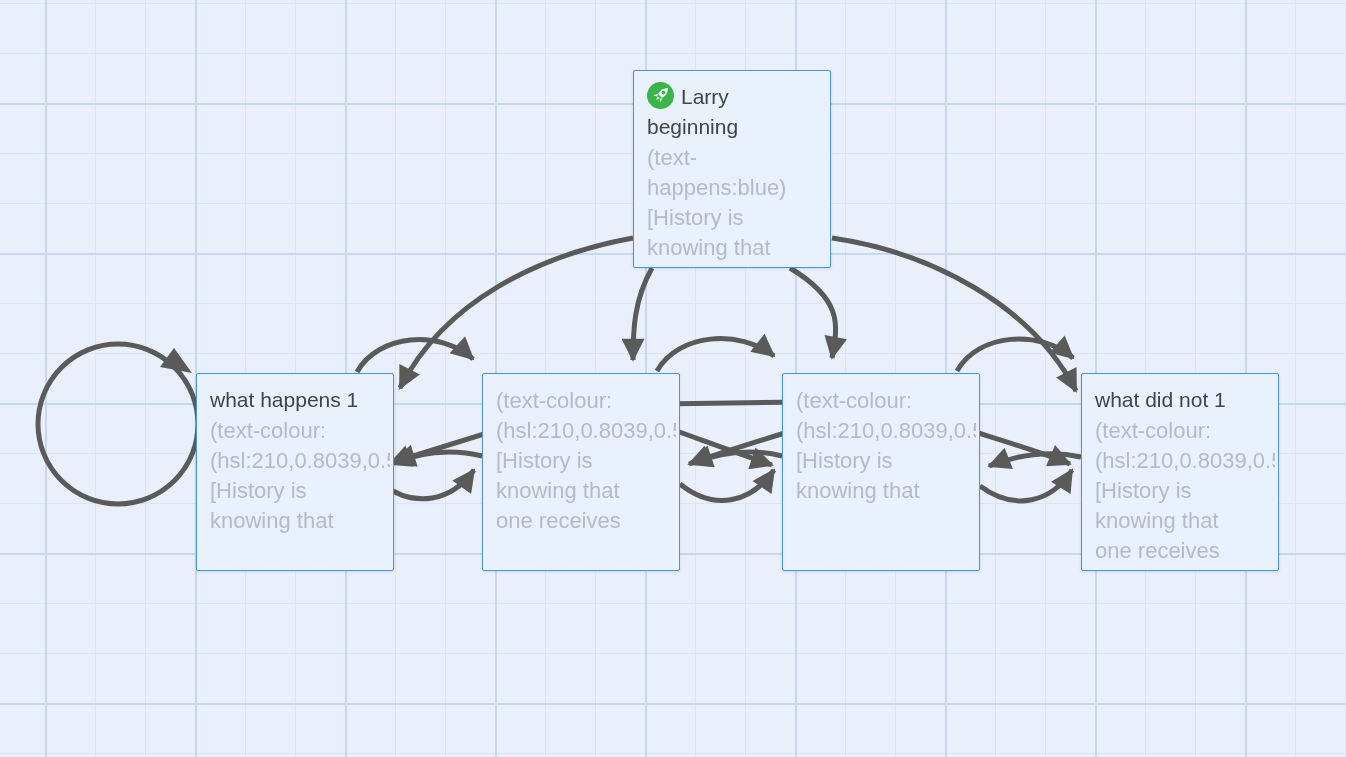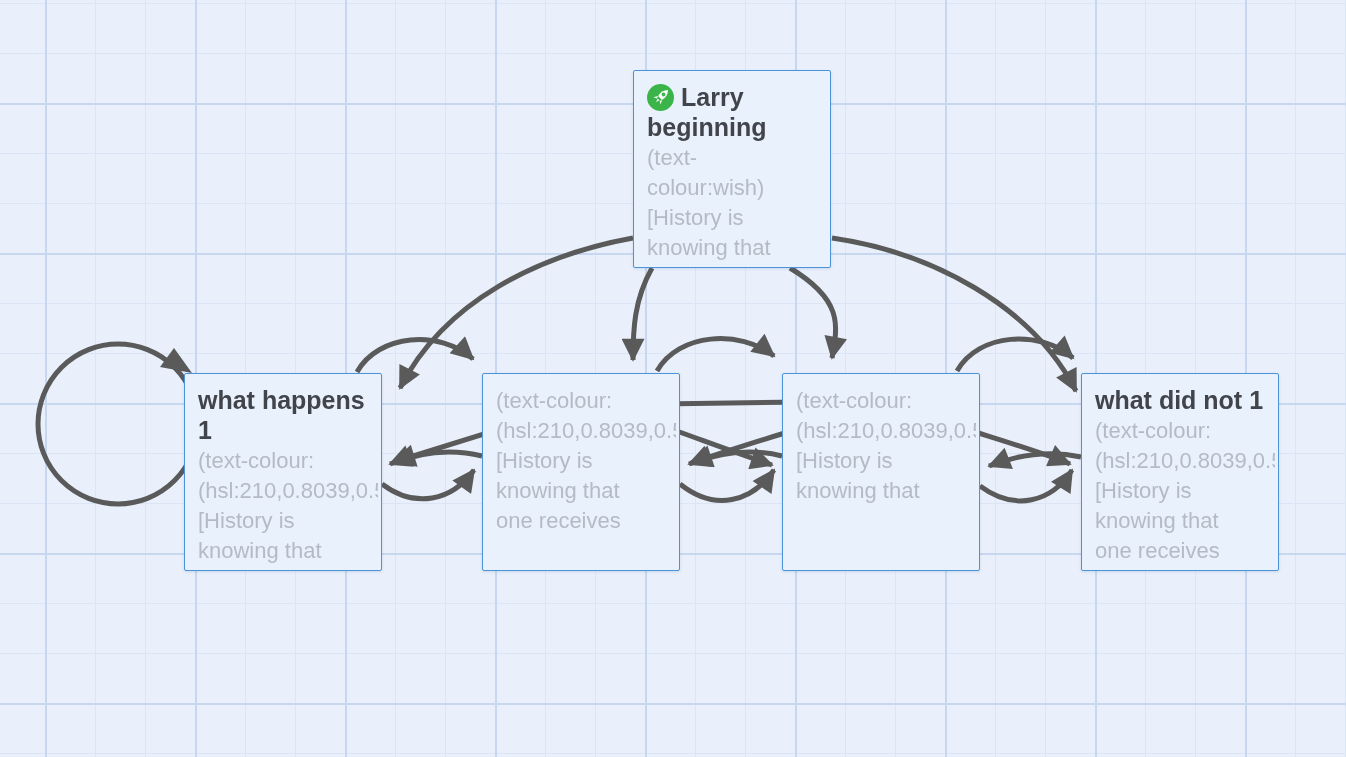--- a/index.html
+++ b/index.html
@@ -24,21 +24,21 @@
     box-sizing:border-box;
     background:#e9f1fd;
     border:1.5px solid #4c94da;
     border-radius:2px;
     box-shadow:0 1px 3px rgba(60,100,160,.18);
     padding:11px 3px 0 13px;
     overflow:hidden;
     cursor:pointer;
   }
   .passage .title{
-    font-size:25px;line-height:30px;font-weight:700;color:#41454b;
+    font-size:21px;line-height:30px;font-weight:400;color:#41454b;
     padding-right:8px;
   }
   .passage .excerpt{margin-top:1px;}
   .passage .excerpt .line{
     display:block;
     font-size:22px;line-height:30px;color:#b5bbc4;
     white-space:nowrap;overflow:hidden;
   }
   .start-badge{
     display:inline-block;vertical-align:-5px;
@@ -94,27 +94,27 @@
             <g transform="rotate(45 12 12)" fill="#ffffff">
               <path d="M12 2.6 C14.6 5.2 15.6 8.8 14.4 12.6 L9.6 12.6 C8.4 8.8 9.4 5.2 12 2.6 Z"></path>
               <circle cx="12" cy="8.2" r="1.7" fill="#3bb54a"></circle>
               <path d="M9.6 12.6 L7.4 16.3 L10.3 14.8 Z"></path>
               <path d="M14.4 12.6 L16.6 16.3 L13.7 14.8 Z"></path>
               <path d="M10.9 14.4 L13.1 14.4 L12 17.6 Z"></path>
             </g>
           </svg></span><span>Larry beginning</span></div>
     <div class="excerpt">
       <span class="line">(text-</span>
-      <span class="line">colour:wish)</span>
+      <span class="line">happens:blue)</span>
       <span class="line">[History is</span>
       <span class="line">knowing that</span>
     </div>
   </div>
 
-  <div class="passage" style="left:184px;top:373px;">
+  <div class="passage" style="left:196px;top:373px;">
     <div class="title">what happens 1</div>
     <div class="excerpt">
       <span class="line">(text-colour:</span>
       <span class="line">(hsl:210,0.8039,0.5</span>
       <span class="line">[History is</span>
       <span class="line">knowing that</span>
     </div>
   </div>
 
   <div class="passage" style="left:482px;top:373px;">

